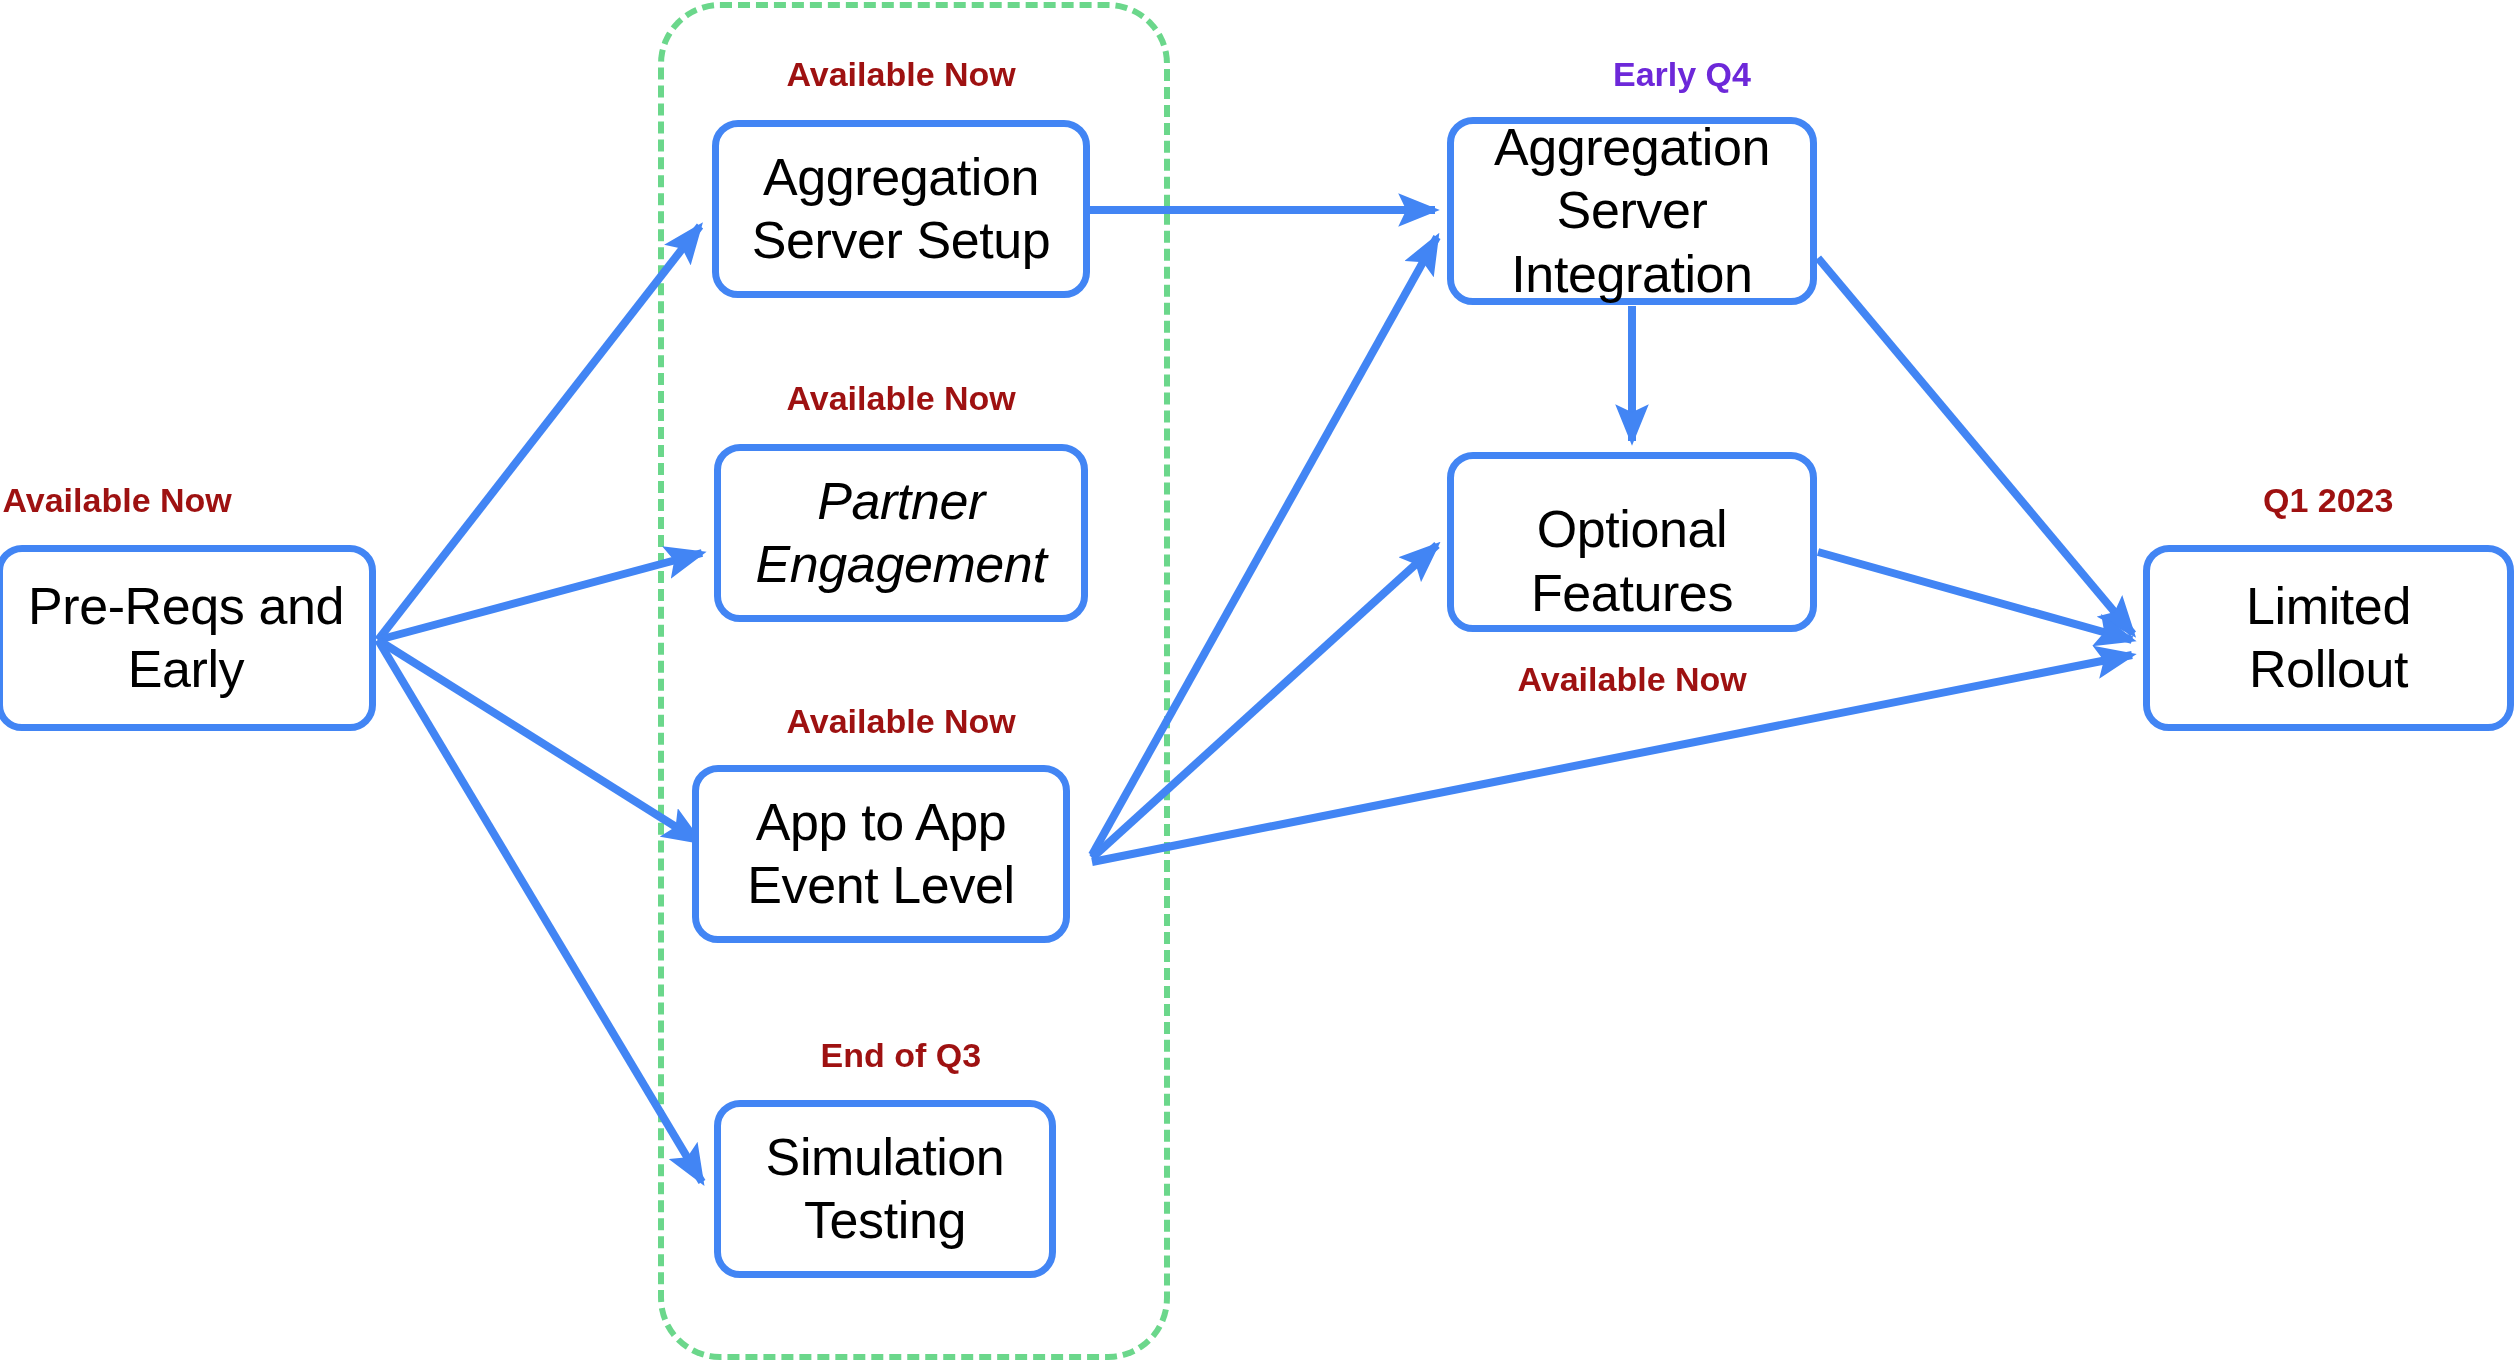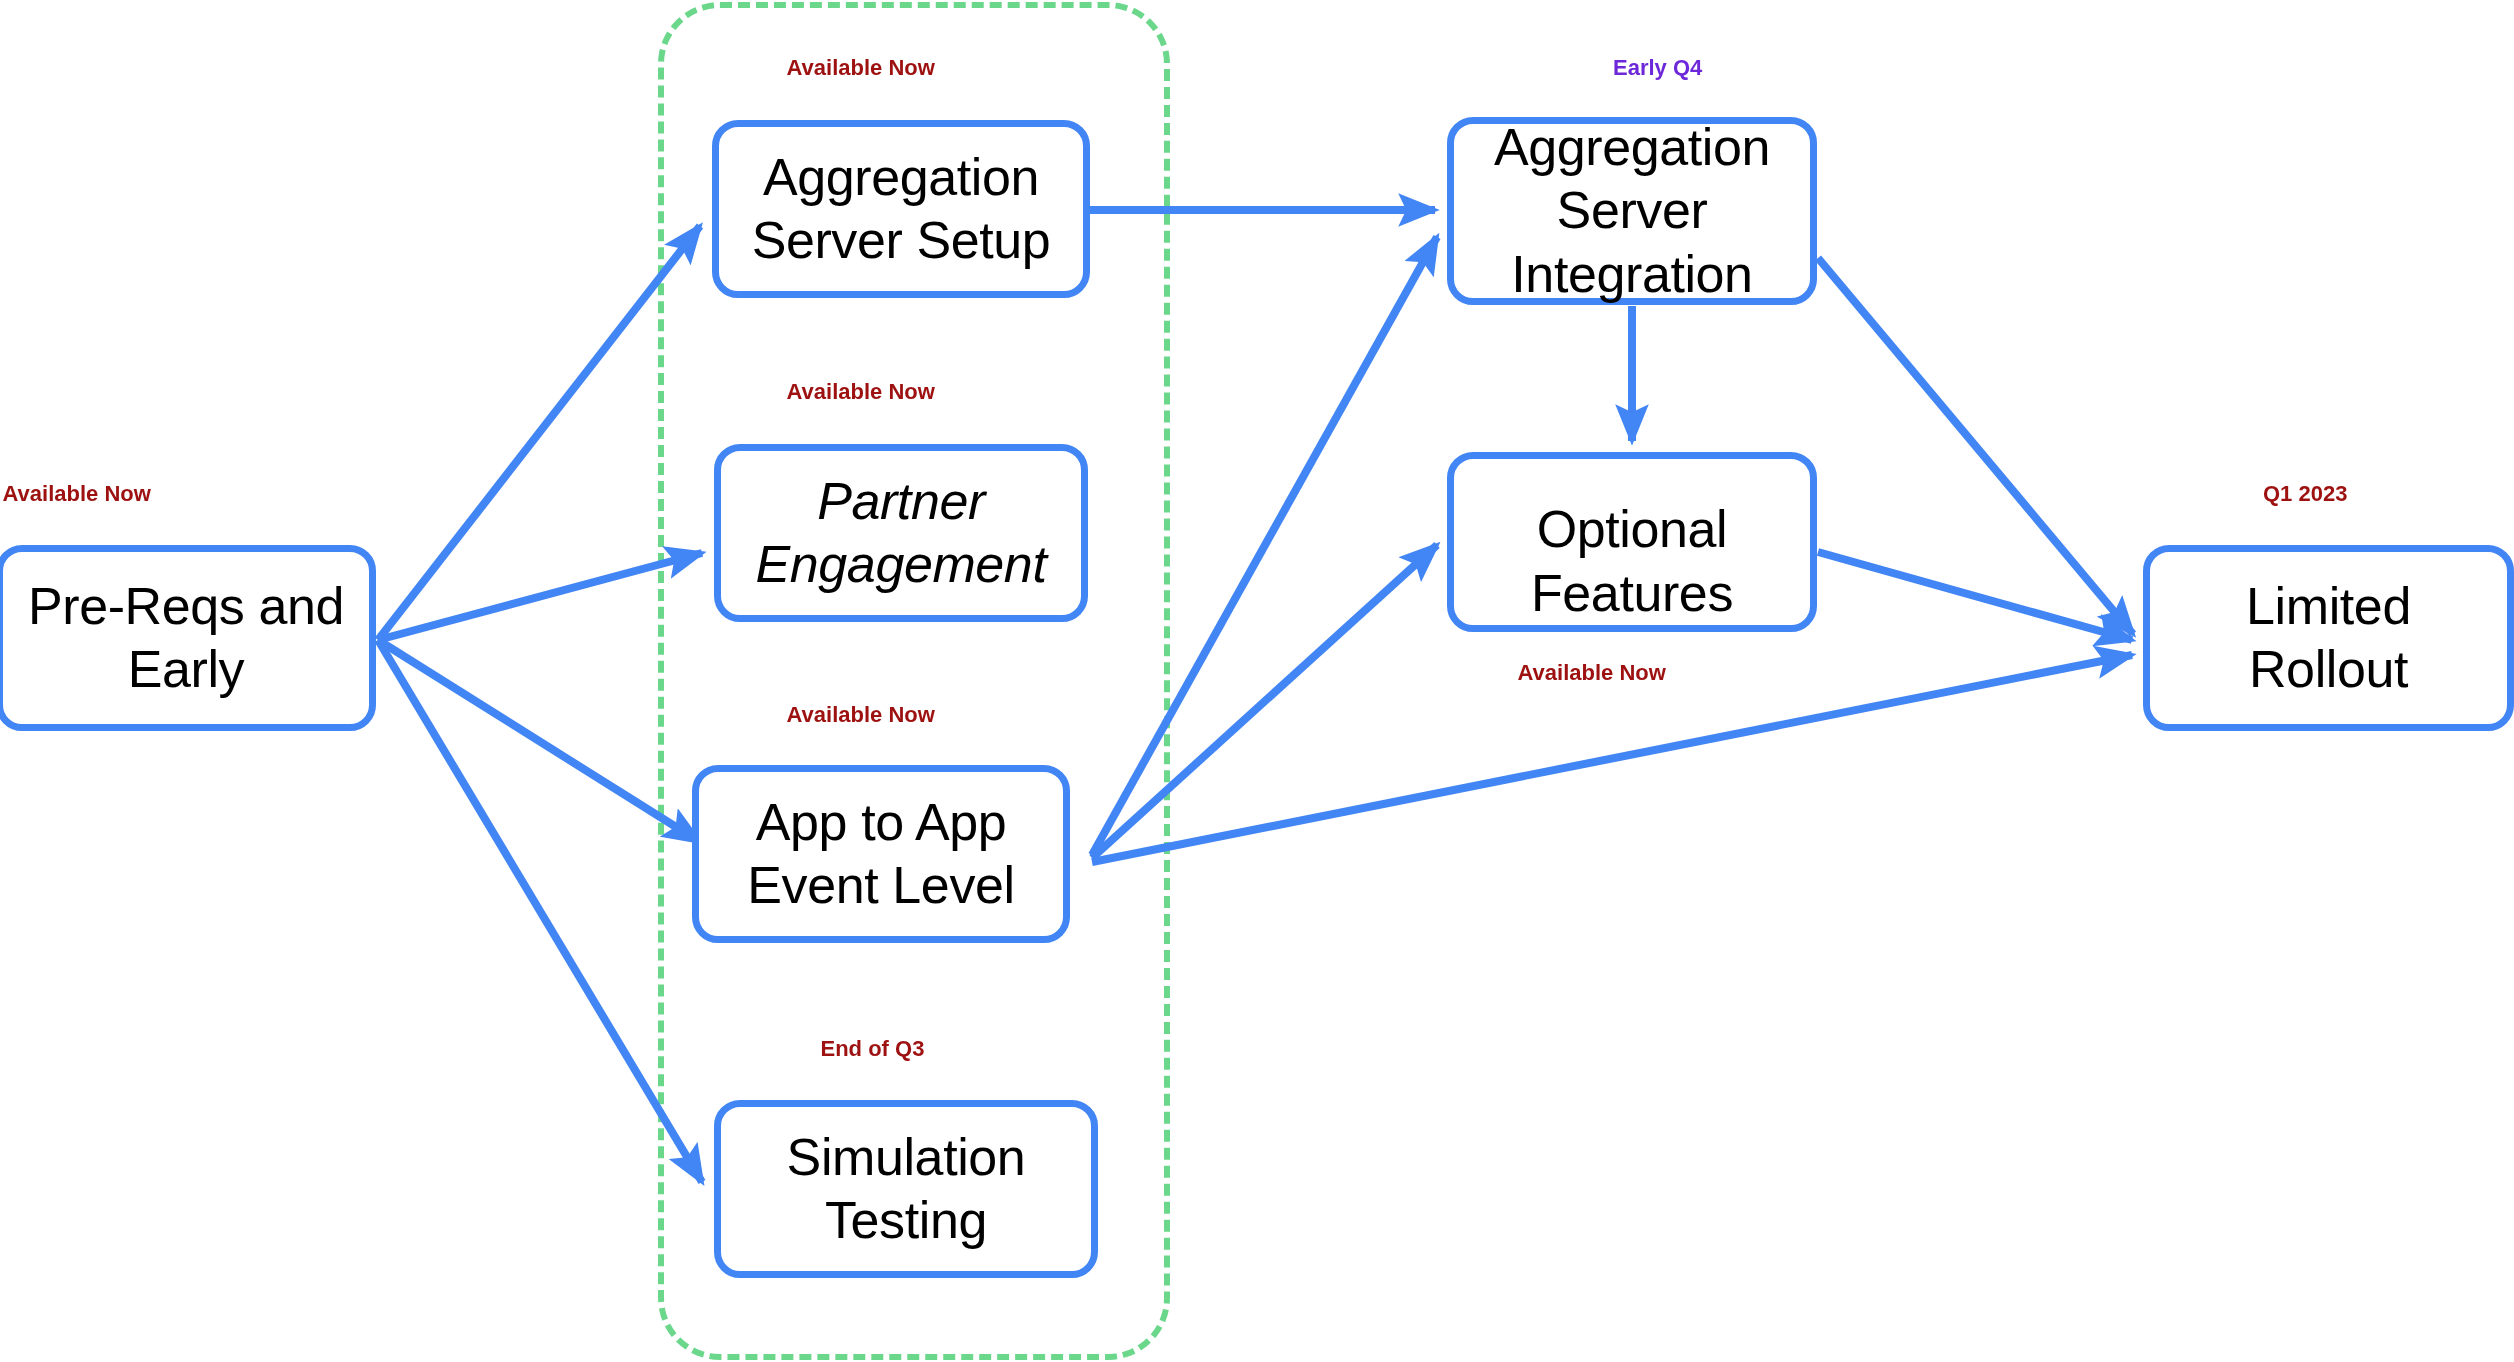--- a/index.html
+++ b/index.html
@@ -52,21 +52,21 @@
     line-height: 1.22;
     text-align: center;
     white-space: pre-line;
     font-weight: 400;
     letter-spacing: -0.4px;
     padding: 0 10px;
   }
   .status-label {
     position: absolute;
     color: #9E1111;
-    font-size: 22px;
+    font-size: 34px;
     font-weight: 700;
     text-align: center;
     white-space: nowrap;
     z-index: 4;
     letter-spacing: 0px;
   }
 </style>
 </head>
 <body>
 
@@ -113,21 +113,21 @@
 Server Setup</div>
       </div>
       <div class="node" style="left: 714px; top: 444px; width: 374px; height: 178px; border-color: rgb(66, 133, 244); background: rgb(255, 255, 255); font-style: italic;">
         <div class="node-label" style="color: rgb(0, 0, 0);">Partner
 Engagement</div>
       </div>
       <div class="node" style="left: 692px; top: 765px; width: 378px; height: 178px; border-color: rgb(66, 133, 244); background: rgb(255, 255, 255);">
         <div class="node-label" style="color: rgb(0, 0, 0);">App to App
 Event Level</div>
       </div>
-      <div class="node" style="left: 714px; top: 1100px; width: 384px; height: 178px; border-color: rgb(66, 133, 244); background: rgb(255, 255, 255);">
+      <div class="node" style="left: 714px; top: 1100px; width: 342px; height: 178px; border-color: rgb(66, 133, 244); background: rgb(255, 255, 255);">
         <div class="node-label" style="color: rgb(0, 0, 0);">Simulation
 Testing</div>
       </div>
       <div class="node" style="left: 1447px; top: 117px; width: 370px; height: 188px; border-color: rgb(66, 133, 244); background: rgb(255, 255, 255);">
         <div class="node-label" style="color: rgb(0, 0, 0);">Aggregation
 Server
 Integration</div>
       </div>
       <div class="node" style="left: 1447px; top: 452px; width: 370px; height: 180px; border-color: rgb(66, 133, 244); background: rgb(255, 255, 255); align-items: flex-end;">
         <div class="node-label" style="color: rgb(0, 0, 0);">Optional

